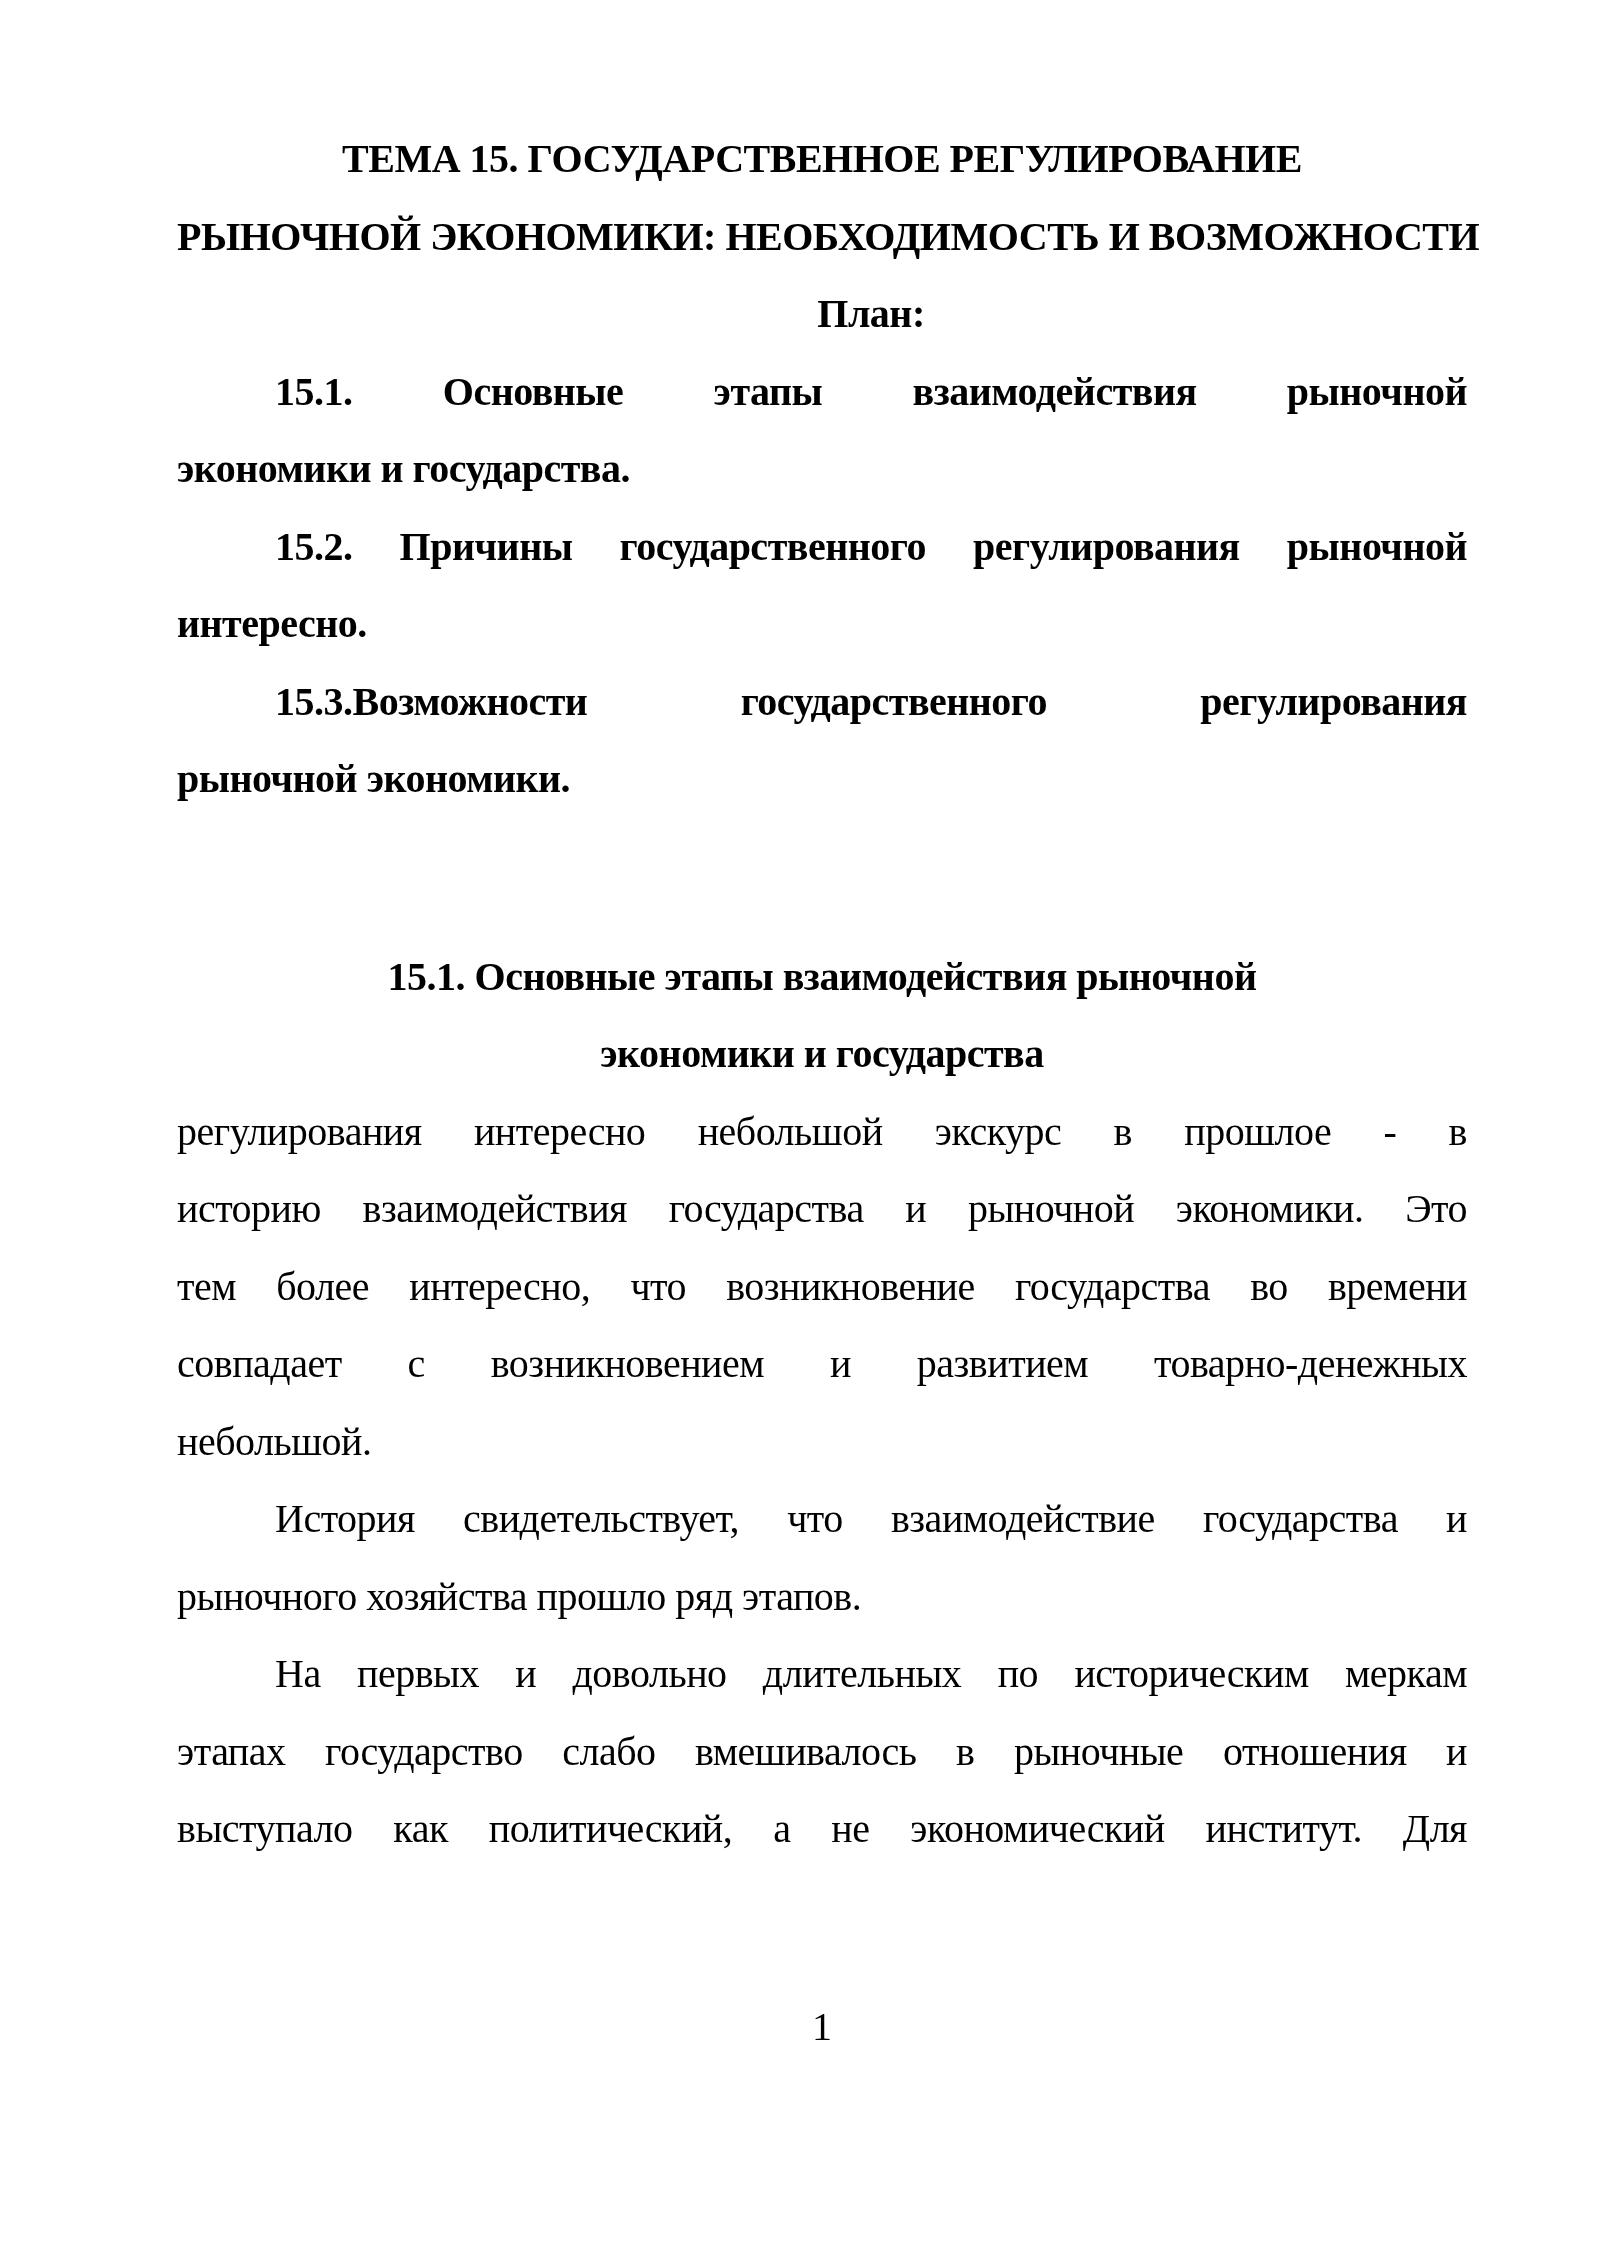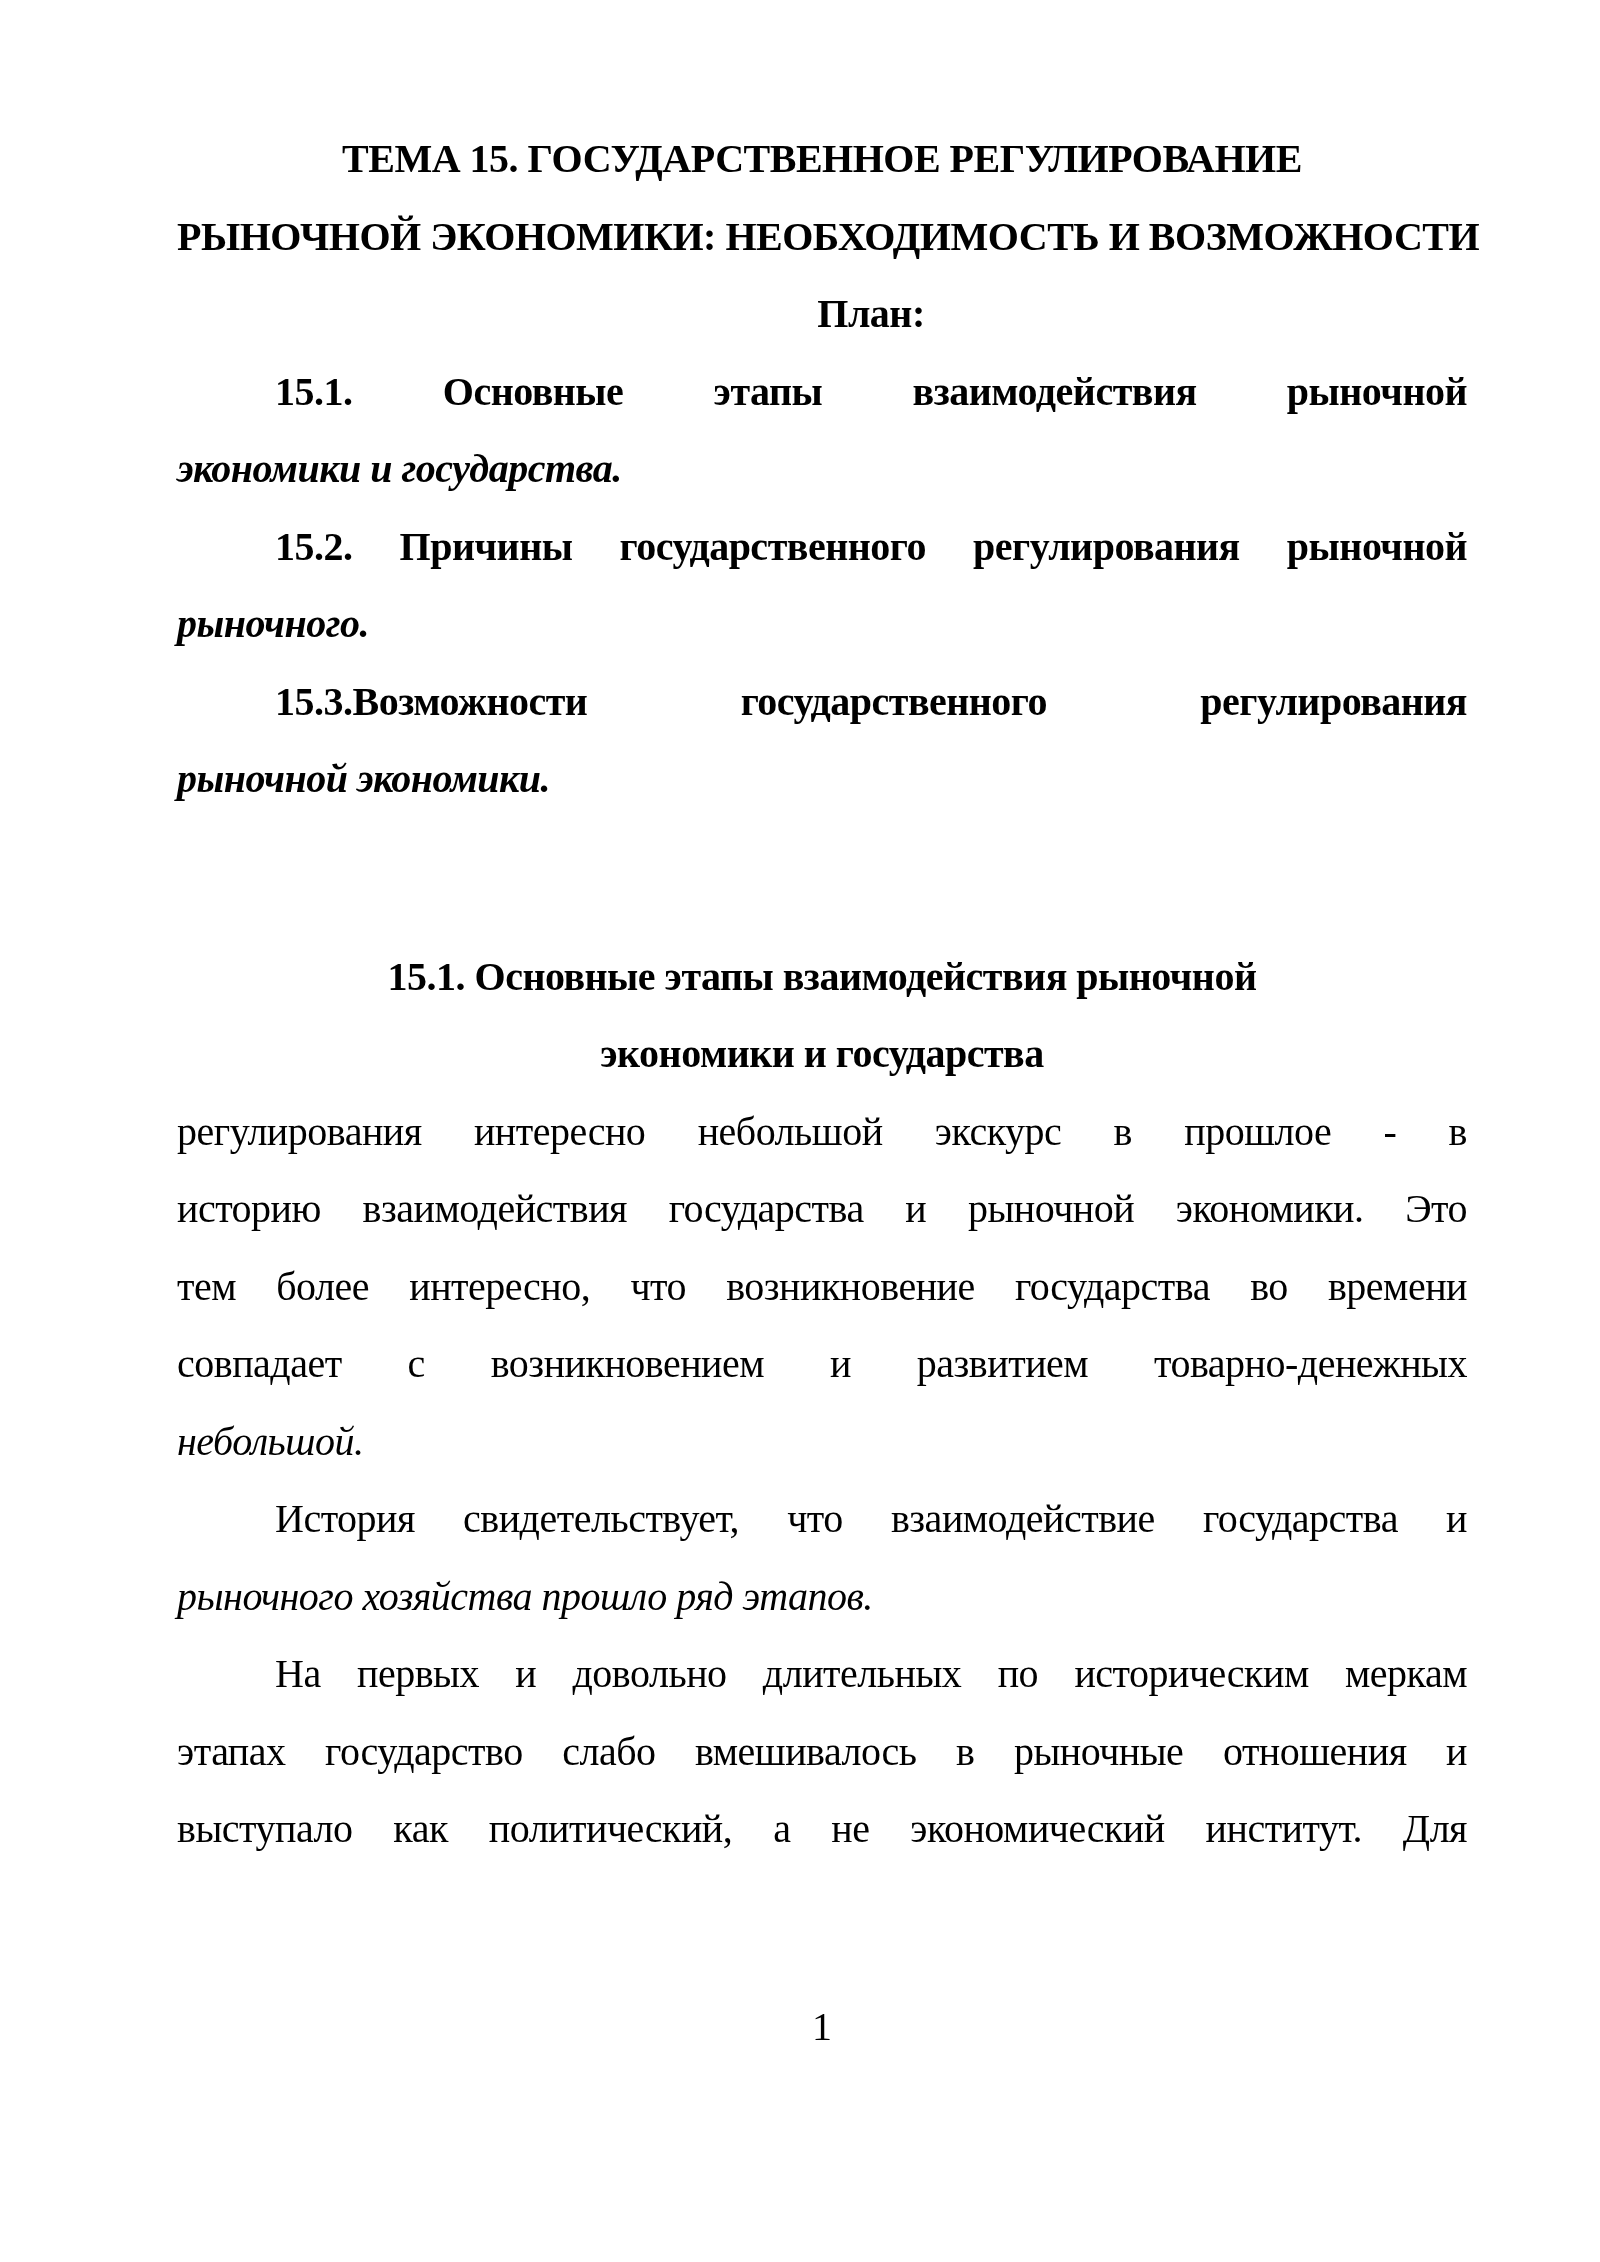--- a/index.html
+++ b/index.html
@@ -37,21 +37,20 @@
     text-align-last: justify;
   }
   
   .m {
     text-align: justify;
     text-align-last: justify;
   }
   
   .e {
     text-align: left;
-    font-style: italic;
   }
   
   .plan-label {
     margin-left: 98px;
     text-align: center;
   }
   .spacer {
     height: 120px;
   }
   .page-number {
@@ -70,21 +69,21 @@
     <div class="line c bold">РЫНОЧНОЙ ЭКОНОМИКИ: НЕОБХОДИМОСТЬ И ВОЗМОЖНОСТИ</div>
   </div>
 
   <div class="plan-block">
     <div class="line plan-label bold">План:</div>
 
     <div class="line f bold">15.1. Основные этапы взаимодействия рыночной</div>
     <div class="line e bold">экономики и государства.</div>
 
     <div class="line f bold">15.2. Причины государственного регулирования рыночной</div>
-    <div class="line e bold">рыночного.</div>
+    <div class="line e bold">интересно.</div>
 
     <div class="line f bold">15.3.Возможности государственного регулирования</div>
     <div class="line e bold">рыночной экономики.</div>
   </div>
 
   <div class="spacer"></div>
 
   <div class="heading-block">
     <div class="line c bold">15.1. Основные этапы взаимодействия рыночной</div>
     <div class="line c bold">экономики и государства</div>

